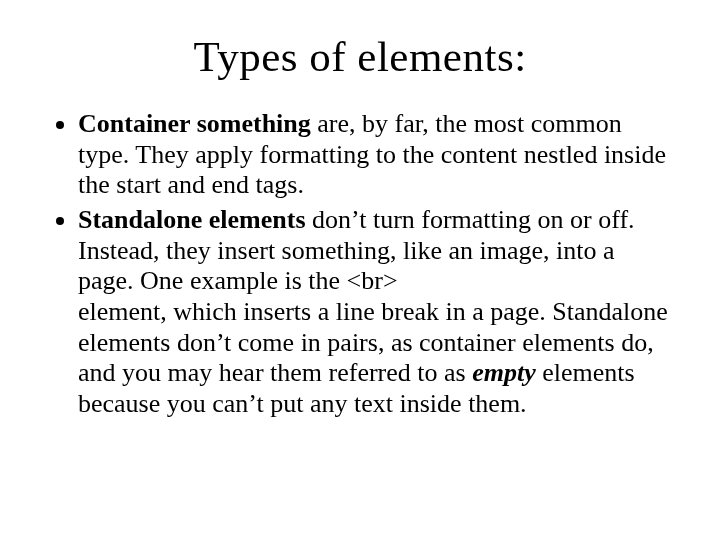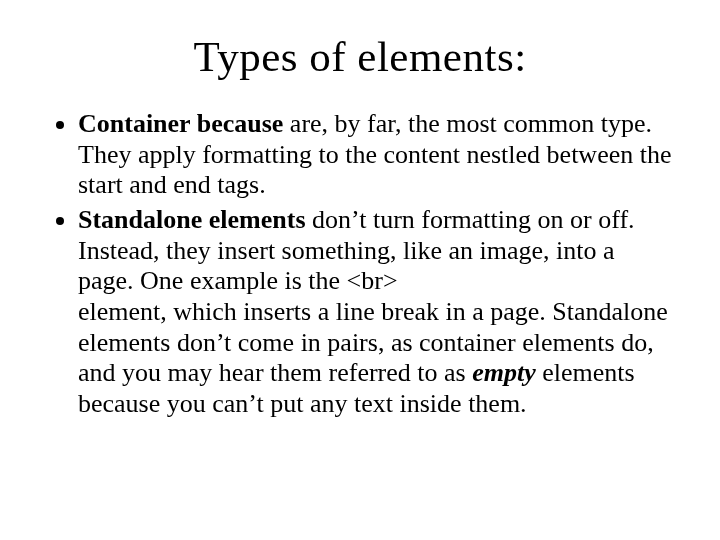--- a/index.html
+++ b/index.html
@@ -39,19 +39,19 @@
   .i { font-style: italic; font-weight: bold; }
 </style>
 </head>
 <body>
 
 <div class="slide">
   <h1 class="title">Types of elements:</h1>
 
   <ul class="body">
     <li>
-      <span class="b">Container because</span><span> are, by far, the most common type. They apply formatting to the content nestled between the start and end tags.</span>
+      <span class="b">Container something</span><span> are, by far, the most common type. They apply formatting to the content nestled inside the start and end tags.</span>
     </li>
     <li>
       <span class="b">Standalone elements</span><span> don’t turn formatting on or off. Instead, they insert something, like an image, into a page. One example is the </span><span>&lt;br&gt;</span><br><span>element, which inserts a line break in a page. Standalone elements don’t come in pairs, as container elements do, and you may hear them referred to as </span><span class="i">empty</span><span> elements because you can’t put any text inside them.</span>
     </li>
   </ul>
 </div>
 
 </body></html>

